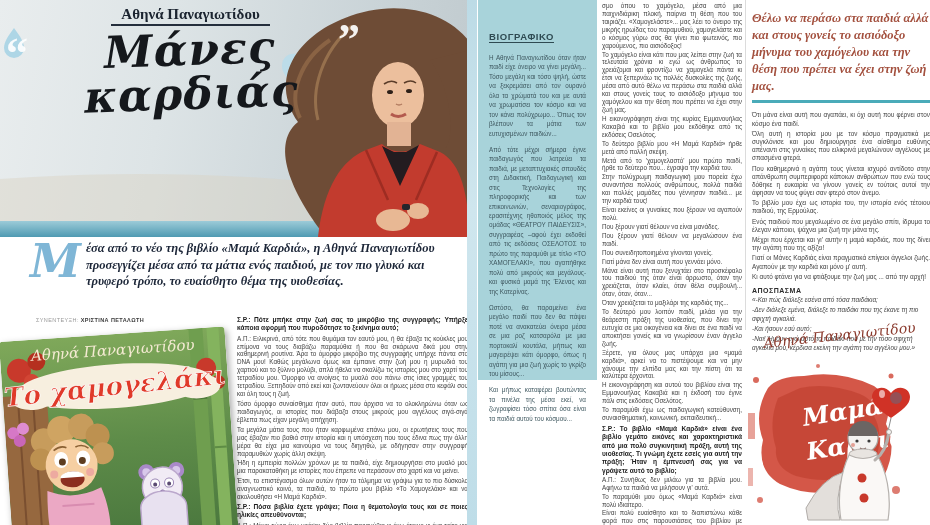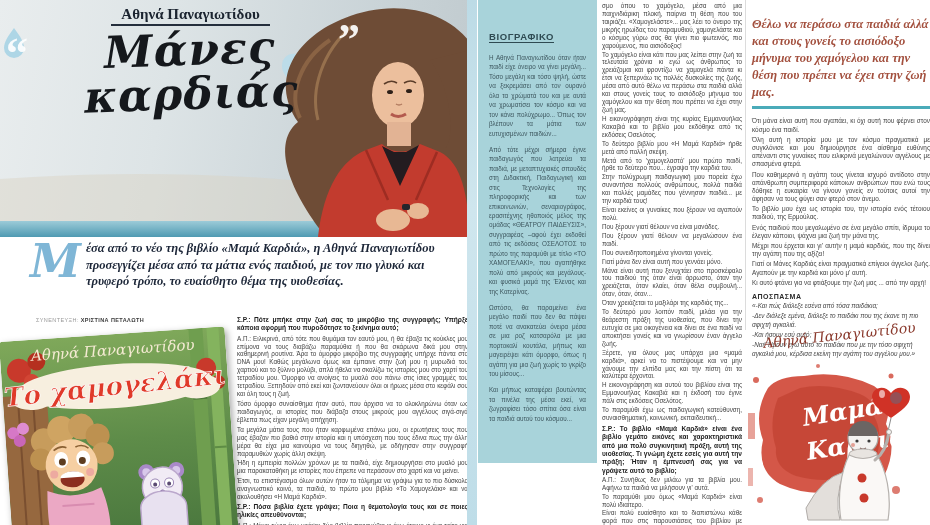--- a/index.html
+++ b/index.html
@@ -29,33 +29,33 @@
   .qa{position:absolute;left:237px;top:316px;width:231px;height:209px;overflow:hidden;
       font-size:6.3px;line-height:1.26;text-align:justify;color:#3f3f3f;}
   .qa p{margin:0 0 2px 0;}
   .qa .q{font-weight:bold;color:#1d1d1d;font-size:6.6px;}
   .book1{position:absolute;left:6px;top:334px;width:226px;height:212px;transform:rotate(-4deg);
          border-radius:4px;overflow:hidden;box-shadow:2px 3px 7px rgba(0,0,0,.35);z-index:3;}
   
   .gutter{position:absolute;left:467px;top:0;width:10px;height:525px;
           background:linear-gradient(180deg,#bcdbe6,#cfe6ee 40%,#bedde8);}
   
-  .bio-box{position:absolute;left:478px;top:0;width:119px;height:463px;background:#a8d3da;
+  .bio-box{position:absolute;left:478px;top:0;width:119px;height:380px;background:#a8d3da;
            box-sizing:border-box;padding:26px 11px 0 11px;}
   .bio-heading{font-weight:bold;font-size:9.5px;letter-spacing:.6px;color:#2e4a52;
                border-bottom:1.6px solid #2e4a52;display:inline-block;margin-bottom:10px;}
   .bio-box p{margin:0 0 7px 0;font-size:6.3px;line-height:1.5;color:#3d565e;text-align:justify;}
   .col2{position:absolute;left:602px;top:2px;width:140px;height:523px;overflow:hidden;
         font-size:6.3px;line-height:1.26;text-align:justify;color:#3f3f3f;}
   .col2 p{margin:0 0 1px 0;}
   .col2 .q{font-weight:bold;color:#1d1d1d;font-size:6.6px;margin-top:3px;}
   .colrule{position:absolute;left:745px;top:0;width:1px;height:330px;background:#dcdcdc;}
   .col3{position:absolute;left:752px;top:0;width:178px;}
   .pullquote{font-family:"Liberation Serif",serif;font-style:italic;font-weight:bold;
-             font-size:12.5px;line-height:1.35;color:#a3503e;margin:16px 0 6px 0;}
+             font-size:12.5px;line-height:1.35;color:#a3503e;margin:10px 0 6px 0;}
   .tealrule{width:178px;height:3px;background:#4aabb9;margin-bottom:8px;}
   .col3-text{font-size:6.4px;line-height:1.28;text-align:justify;color:#3f3f3f;}
   .col3-text p{margin:0 0 2px 0;}
   .excerpt-heading{font-weight:bold;font-size:7px;letter-spacing:.5px;color:#2b2b2b;margin:6px 0 2px 0;}
   .excerpt p{margin:0 0 2px 0;font-style:italic;font-size:6.4px;line-height:1.3;color:#454545;}
   .book2{position:absolute;left:748px;top:318px;width:182px;height:210px;z-index:2;}
   svg text{font-family:"DejaVu Serif",serif;}
 </style>
 </head>
 <body>

